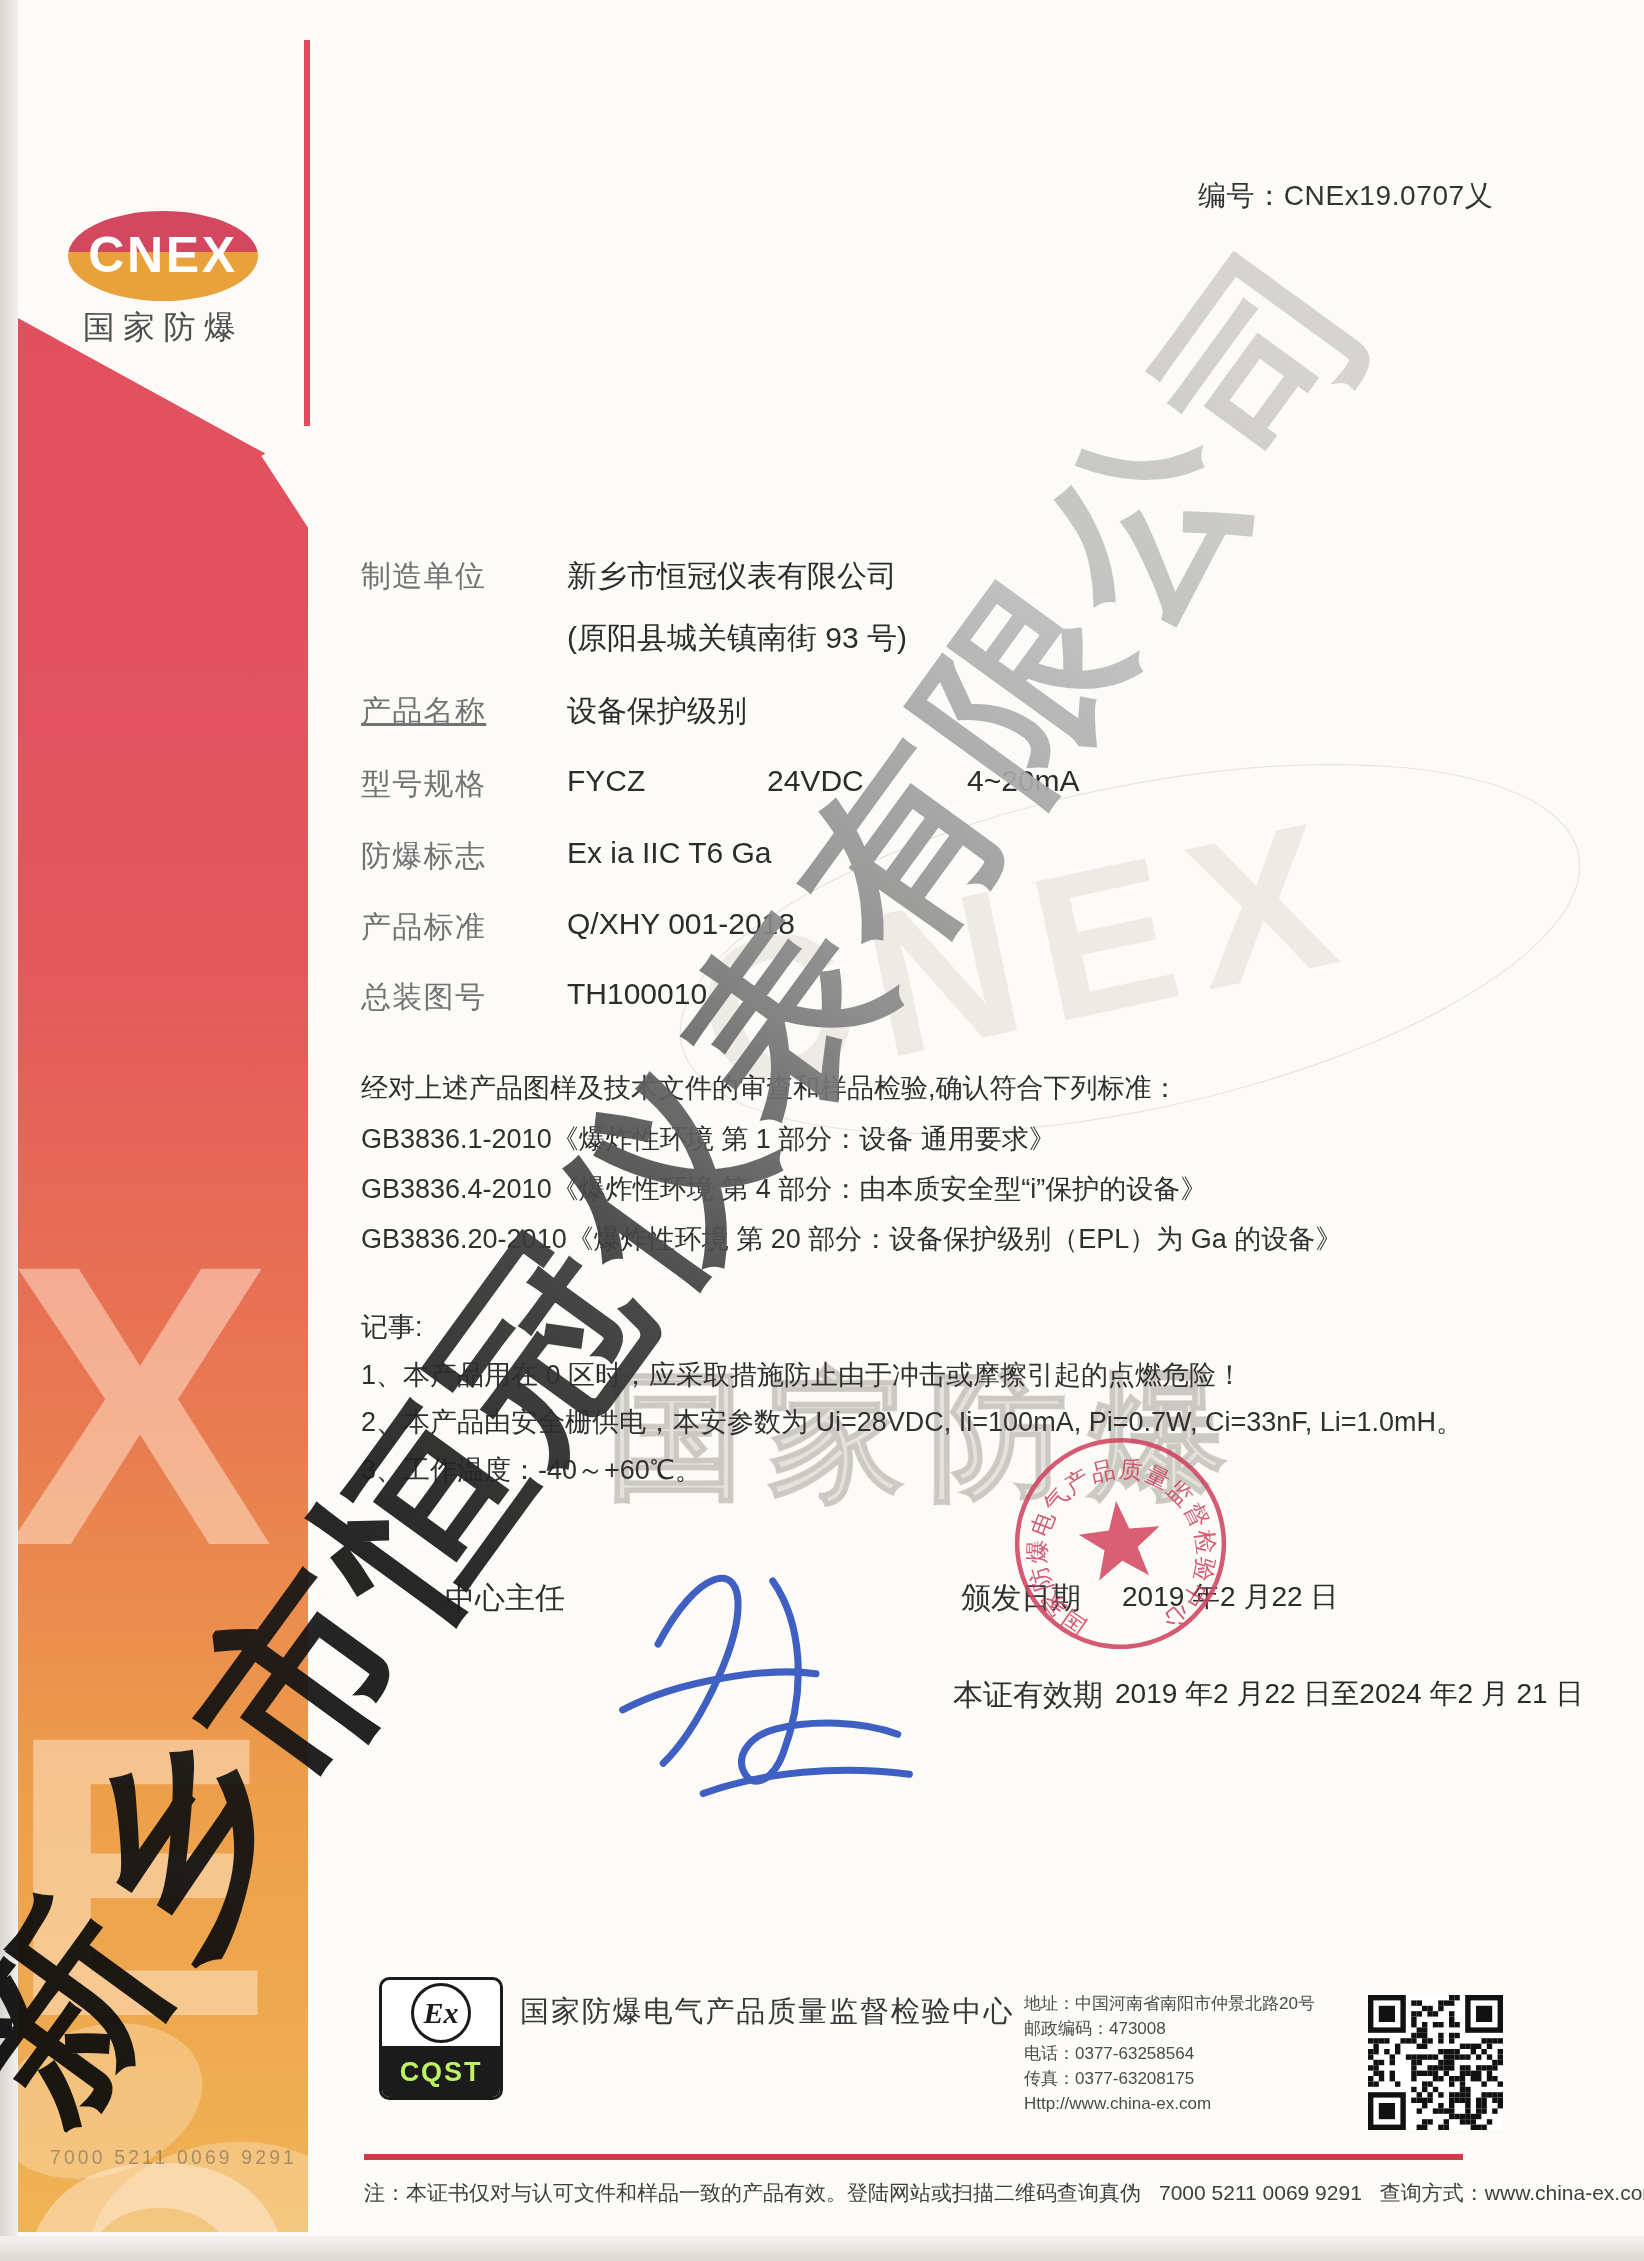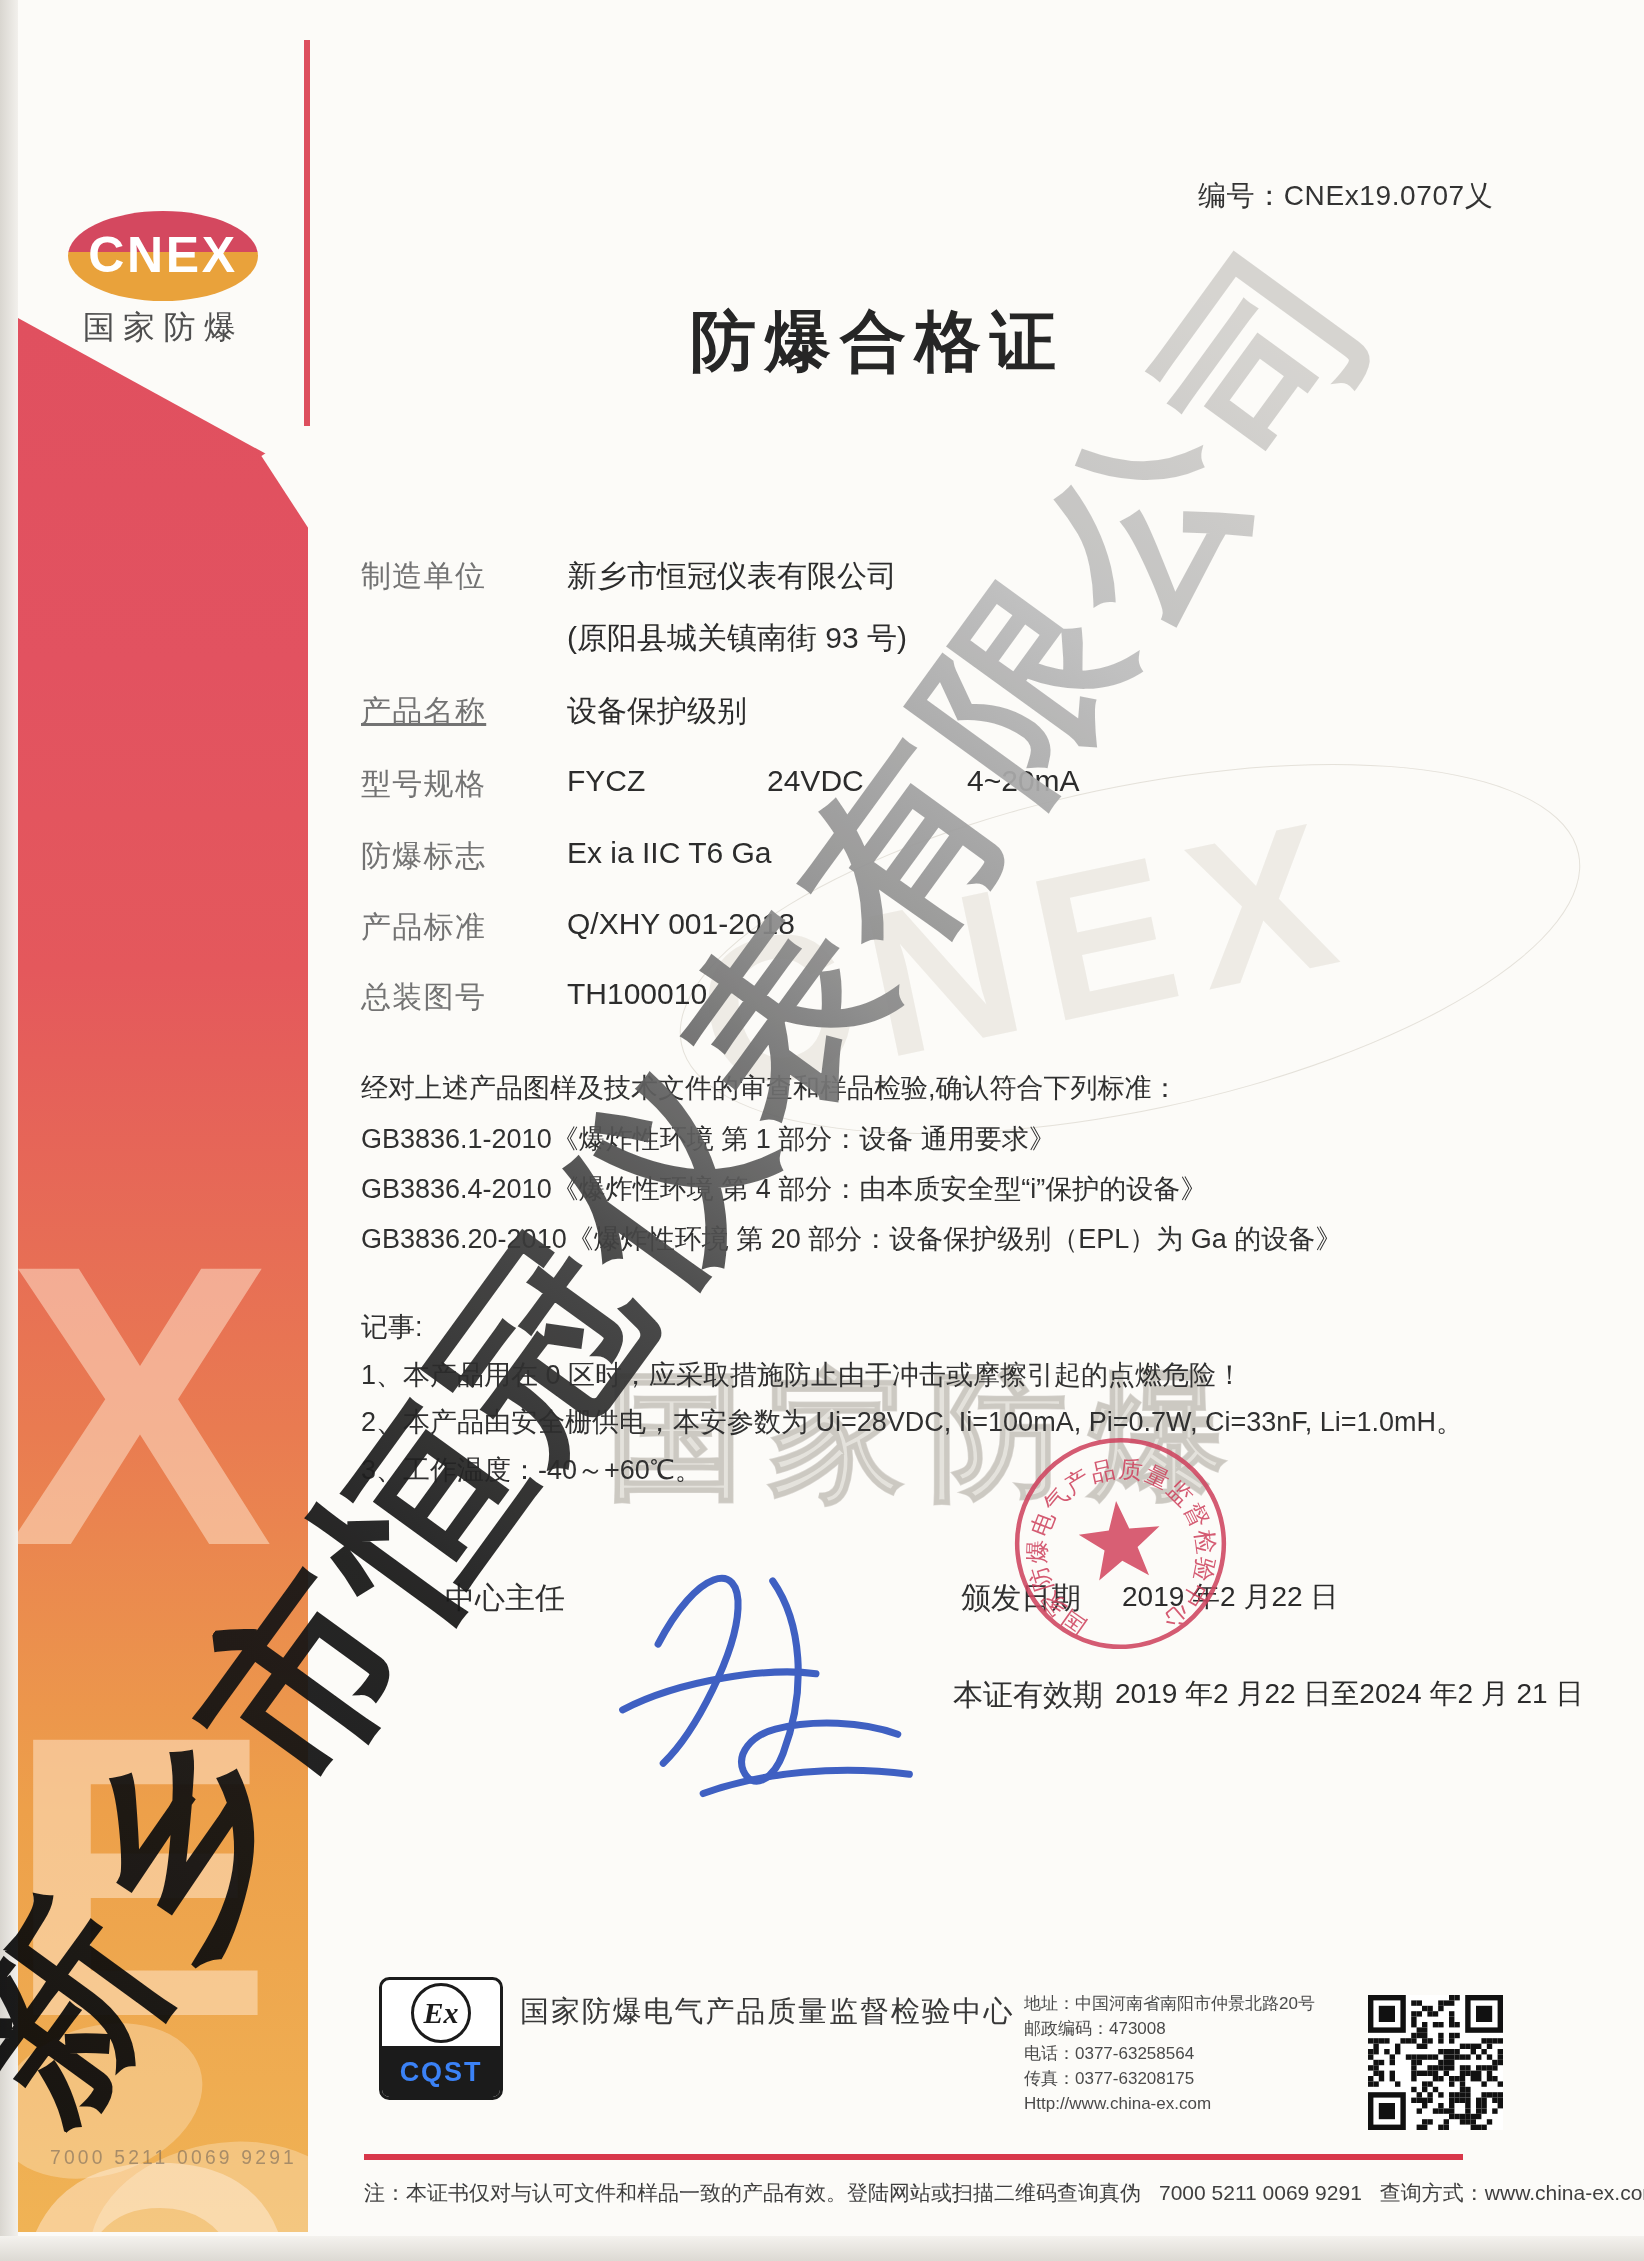--- a/index.html
+++ b/index.html
@@ -51,21 +51,21 @@
   .issue-value{font-size:28px;color:#2b2b2b;z-index:4;}
   .sig{left:600px;top:1541px;z-index:5;}
   .stamp{left:1001px;top:1424px;z-index:5;opacity:.88;transform:rotate(-6deg);}
   
   .ex-mark{left:379px;top:1977px;width:118px;height:117px;border:3.2px solid #1b1b1b;border-radius:10.3px;
            background:#ffffff;overflow:hidden;z-index:4;}
   .ex-top{height:66px;display:flex;align-items:center;justify-content:center;}
   .ex-circle{width:54px;height:54px;border:3.2px solid #1b1b1b;border-radius:50%;display:flex;
              align-items:center;justify-content:center;font-family:"Liberation Serif",serif;
              font-style:italic;font-weight:bold;font-size:30px;color:#1b1b1b;}
-  .ex-bottom{height:52px;background:#1b1b1b;color:#3b82f6;display:flex;align-items:center;justify-content:center;
+  .ex-bottom{height:52px;background:#1b1b1b;color:#bef264;display:flex;align-items:center;justify-content:center;
              font-size:27px;font-weight:bold;letter-spacing:1.9px;}
   .f-center{left:520px;top:1992px;font-size:29px;letter-spacing:1.9px;color:#383838;z-index:4;}
   .f-inst{left:520px;top:2032px;font-size:43px;font-weight:bold;letter-spacing:5.8px;color:#2c2c2c;z-index:4;}
   .f-addr{left:1024px;top:1991px;font-size:17px;line-height:25px;color:#4a4a4a;z-index:4;}
   .f-redline{left:364px;top:2154px;width:1099px;height:5.8px;background:#d8374a;z-index:4;}
   .f-note{left:364px;top:2179px;font-size:21px;color:#3f3f3f;z-index:4;white-space:nowrap;}
   .f-note b{font-weight:normal;margin-left:18px;}
   .qr{left:1368px;top:1995px;z-index:4;}
 </style>
 </head>
@@ -90,21 +90,20 @@
   <div class="abs wm-ellipse"></div>
   <div class="abs wm-cnex">CNEX</div>
   <div class="abs wm-brand">国家防爆</div>
 
   <div class="abs logo-ellipse">
     <span class="logo-text">CNEX</span>
   </div>
   <div class="abs logo-caption">国家防爆</div>
 
   <div class="abs cert-no">编号：CNEx19.0707乂</div>
-  <div class="abs title">防爆合格证</div>
 
   <div class="abs flabel" style="top:556px;">制造单位</div>
   <div class="abs fvalue" style="top:556px;">新乡市恒冠仪表有限公司</div>
   <div class="abs fvalue" style="top:618px;">(原阳县城关镇南街 93 号)</div>
 
   <div class="abs flabel" style="top:691px;text-decoration:underline;">产品名称</div>
   <div class="abs fvalue" style="top:691px;">设备保护级别</div>
 
   <div class="abs flabel" style="top:764px;">型号规格</div>
   <div class="abs fvalue" style="top:764px;">FYCZ</div>

